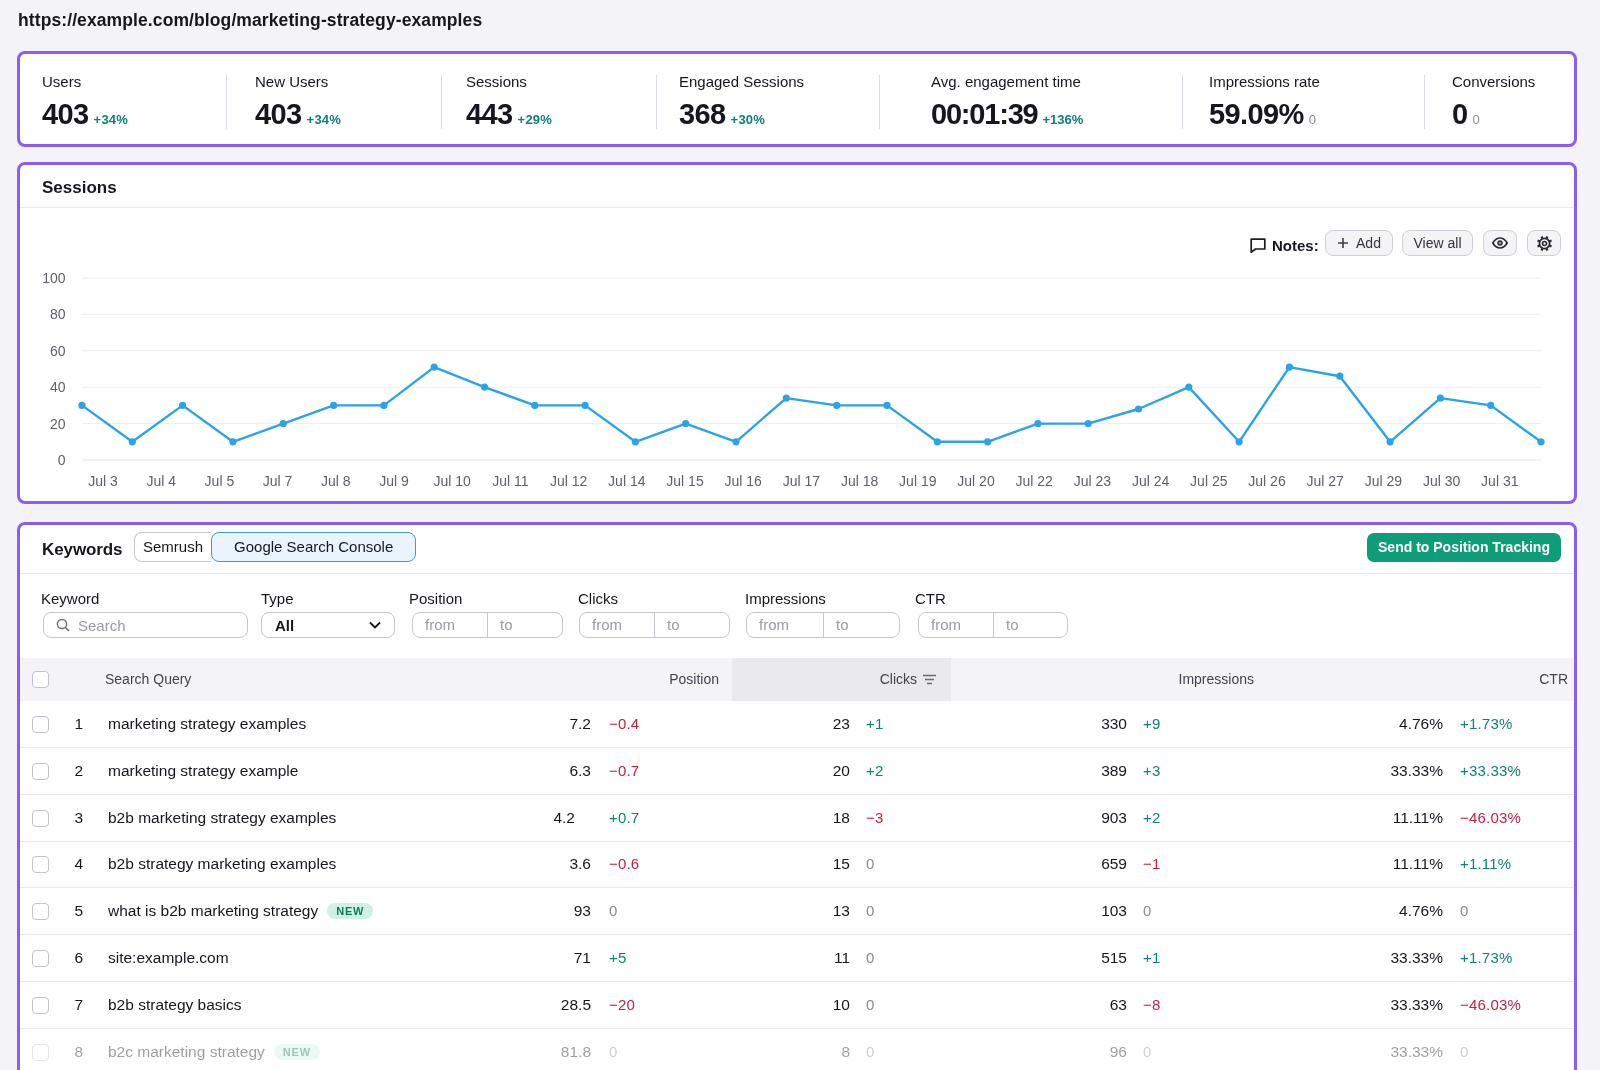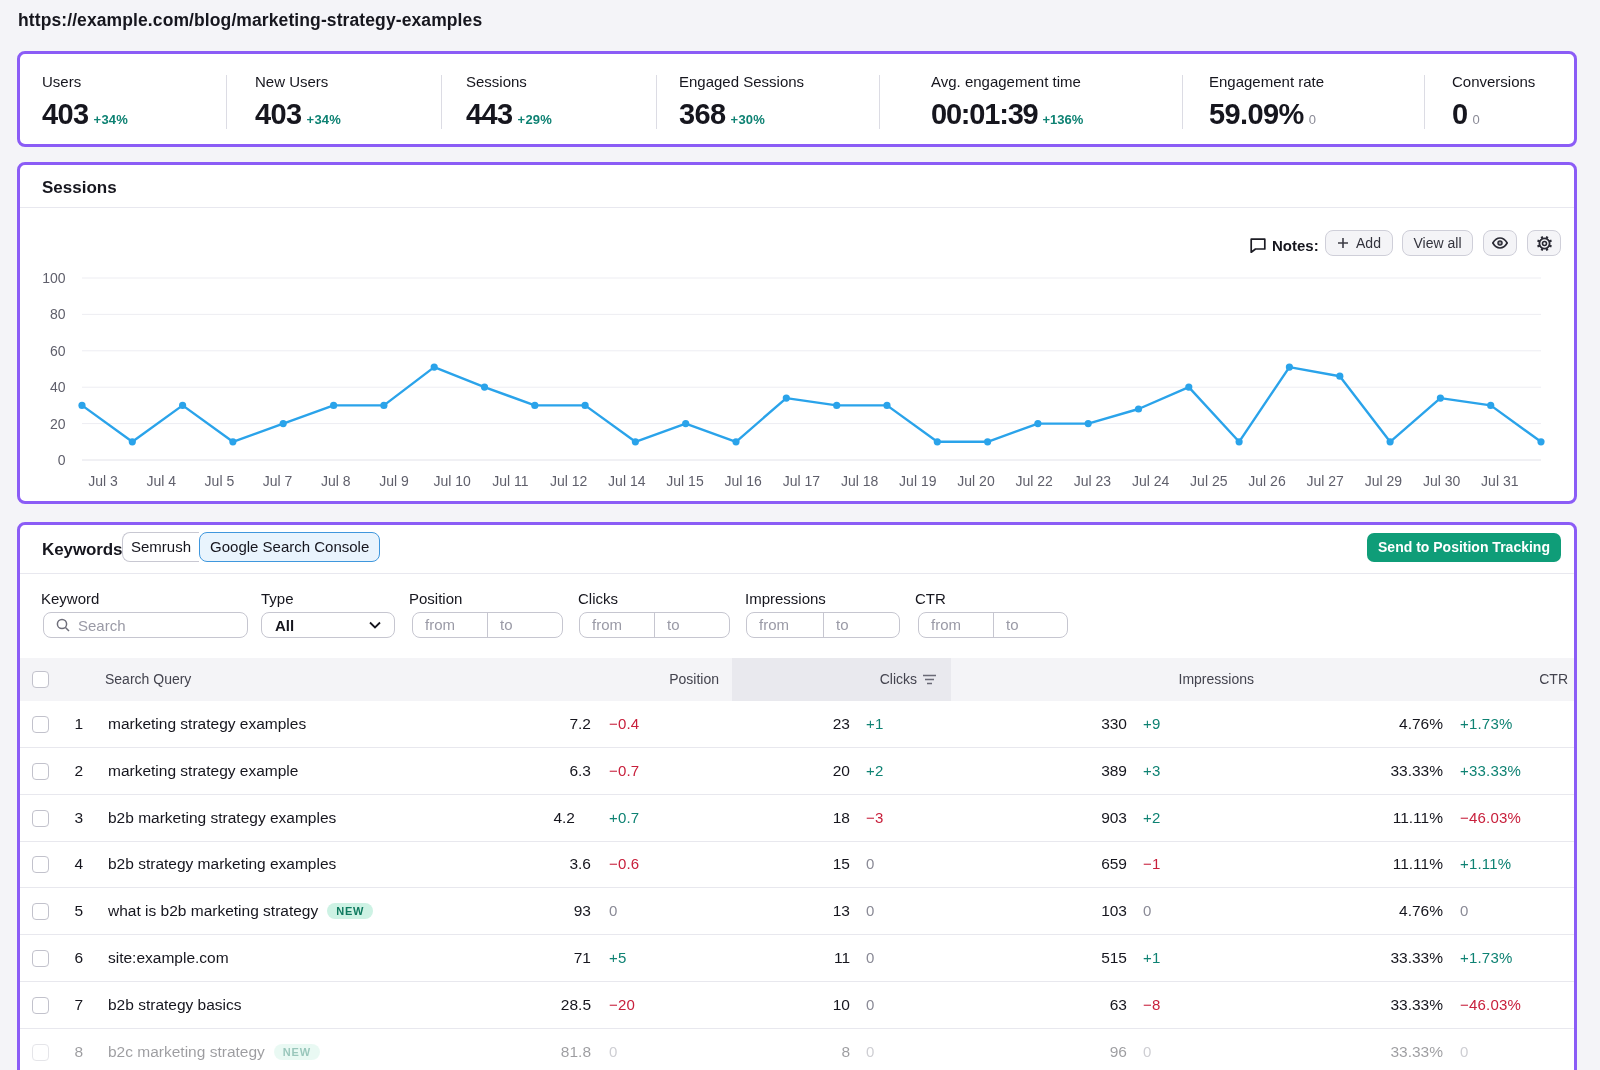--- a/index.html
+++ b/index.html
@@ -22,25 +22,25 @@
   .vsep { position:absolute; top:21px; height:54px; width:1px; background:#dcdce4; }
   
   .sess-title { position:absolute; left:22px; top:13px; font-size:17px; font-weight:bold; }
   .sess-div { position:absolute; left:0; right:0; top:42px; height:1px; background:#e8e8ef; }
   .nbtn { height:26px; border:1px solid #cfcfd9; background:#f4f4f7; border-radius:8px;
      display:inline-flex; align-items:center; justify-content:center; font-size:14px; color:#33333d; }
   .badge-new { display:inline-block; background:#cdf2e4; color:#0e7a5f; font-size:11px; font-weight:bold;
      padding:2px 9px 2px 9px; border-radius:9px; margin-left:9px; position:relative; top:-1px; letter-spacing:0.8px;}
   
   .kw-title { position:absolute; left:22px; top:15px; font-size:17px; font-weight:bold; letter-spacing:-0.1px; }
-  .tabs { position:absolute; left:102px; top:7px; display:flex; }
+  .tabs { position:absolute; left:114px; top:7px; display:flex; }
   .tab1 { border:1px solid #c8c8d2; background:#fff; border-radius:8px 0 0 8px; border-right:none;
      height:30px; line-height:28px; padding:0 8px; font-size:15px; }
   .tab2 { border:1px solid #3f97dd; background:#e9f4fd; border-radius:8px; height:30px;
-     line-height:28px; padding:0 10px; font-size:15px; }
+     line-height:28px; padding:0 22px; font-size:15px; }
   .send-btn { position:absolute; left:1347px; top:8px; width:194px; height:29px; background:#0f9d78;
      color:#fff; font-size:14px; font-weight:bold; border-radius:7px; text-align:center; line-height:29px; }
   .kw-div { position:absolute; left:0; right:0; top:48px; height:1px; background:#e8e8ef; }
   .flabel { position:absolute; font-size:15px; color:#16161e; top:65px; }
   .finput { position:absolute; top:87px; height:26px; border:1px solid #c6c6d0; border-radius:8px; background:#fff; }
   .ph { color:#9a9aa6; font-size:15px; }
   
   .thead { position:absolute; left:0; right:0; top:133px; height:43px; background:#f4f4f7; }
   .thead-sort { position:absolute; left:712px; width:219px; top:0; height:43px; background:#e9e9ee; }
   .th { position:absolute; font-size:14px; color:#43434e; top:13px; }
@@ -74,21 +74,21 @@
       </div>
     <div class="stat" style="left:659px;">
         <div class="lab">Engaged Sessions</div>
       <div class="val">368<span class="diff">+30%</span></div>
       </div>
     <div class="stat" style="left:911px;">
         <div class="lab">Avg. engagement time</div>
       <div class="val" style="letter-spacing:-1.2px;">00:01:39<span class="diff" style="letter-spacing:0;">+136%</span></div>
       </div>
     <div class="stat" style="left:1189px;">
-        <div class="lab">Engagement rate</div>
+        <div class="lab">Impressions rate</div>
       <div class="val">59.09%<span class="zero">0</span></div>
       </div>
     <div class="stat" style="left:1432px;">
         <div class="lab">Conversions</div>
       <div class="val">0<span class="zero">0</span></div>
       </div>
     <div class="vsep" style="left:206px;"></div>
     <div class="vsep" style="left:421px;"></div>
     <div class="vsep" style="left:636px;"></div>
     <div class="vsep" style="left:859px;"></div>

